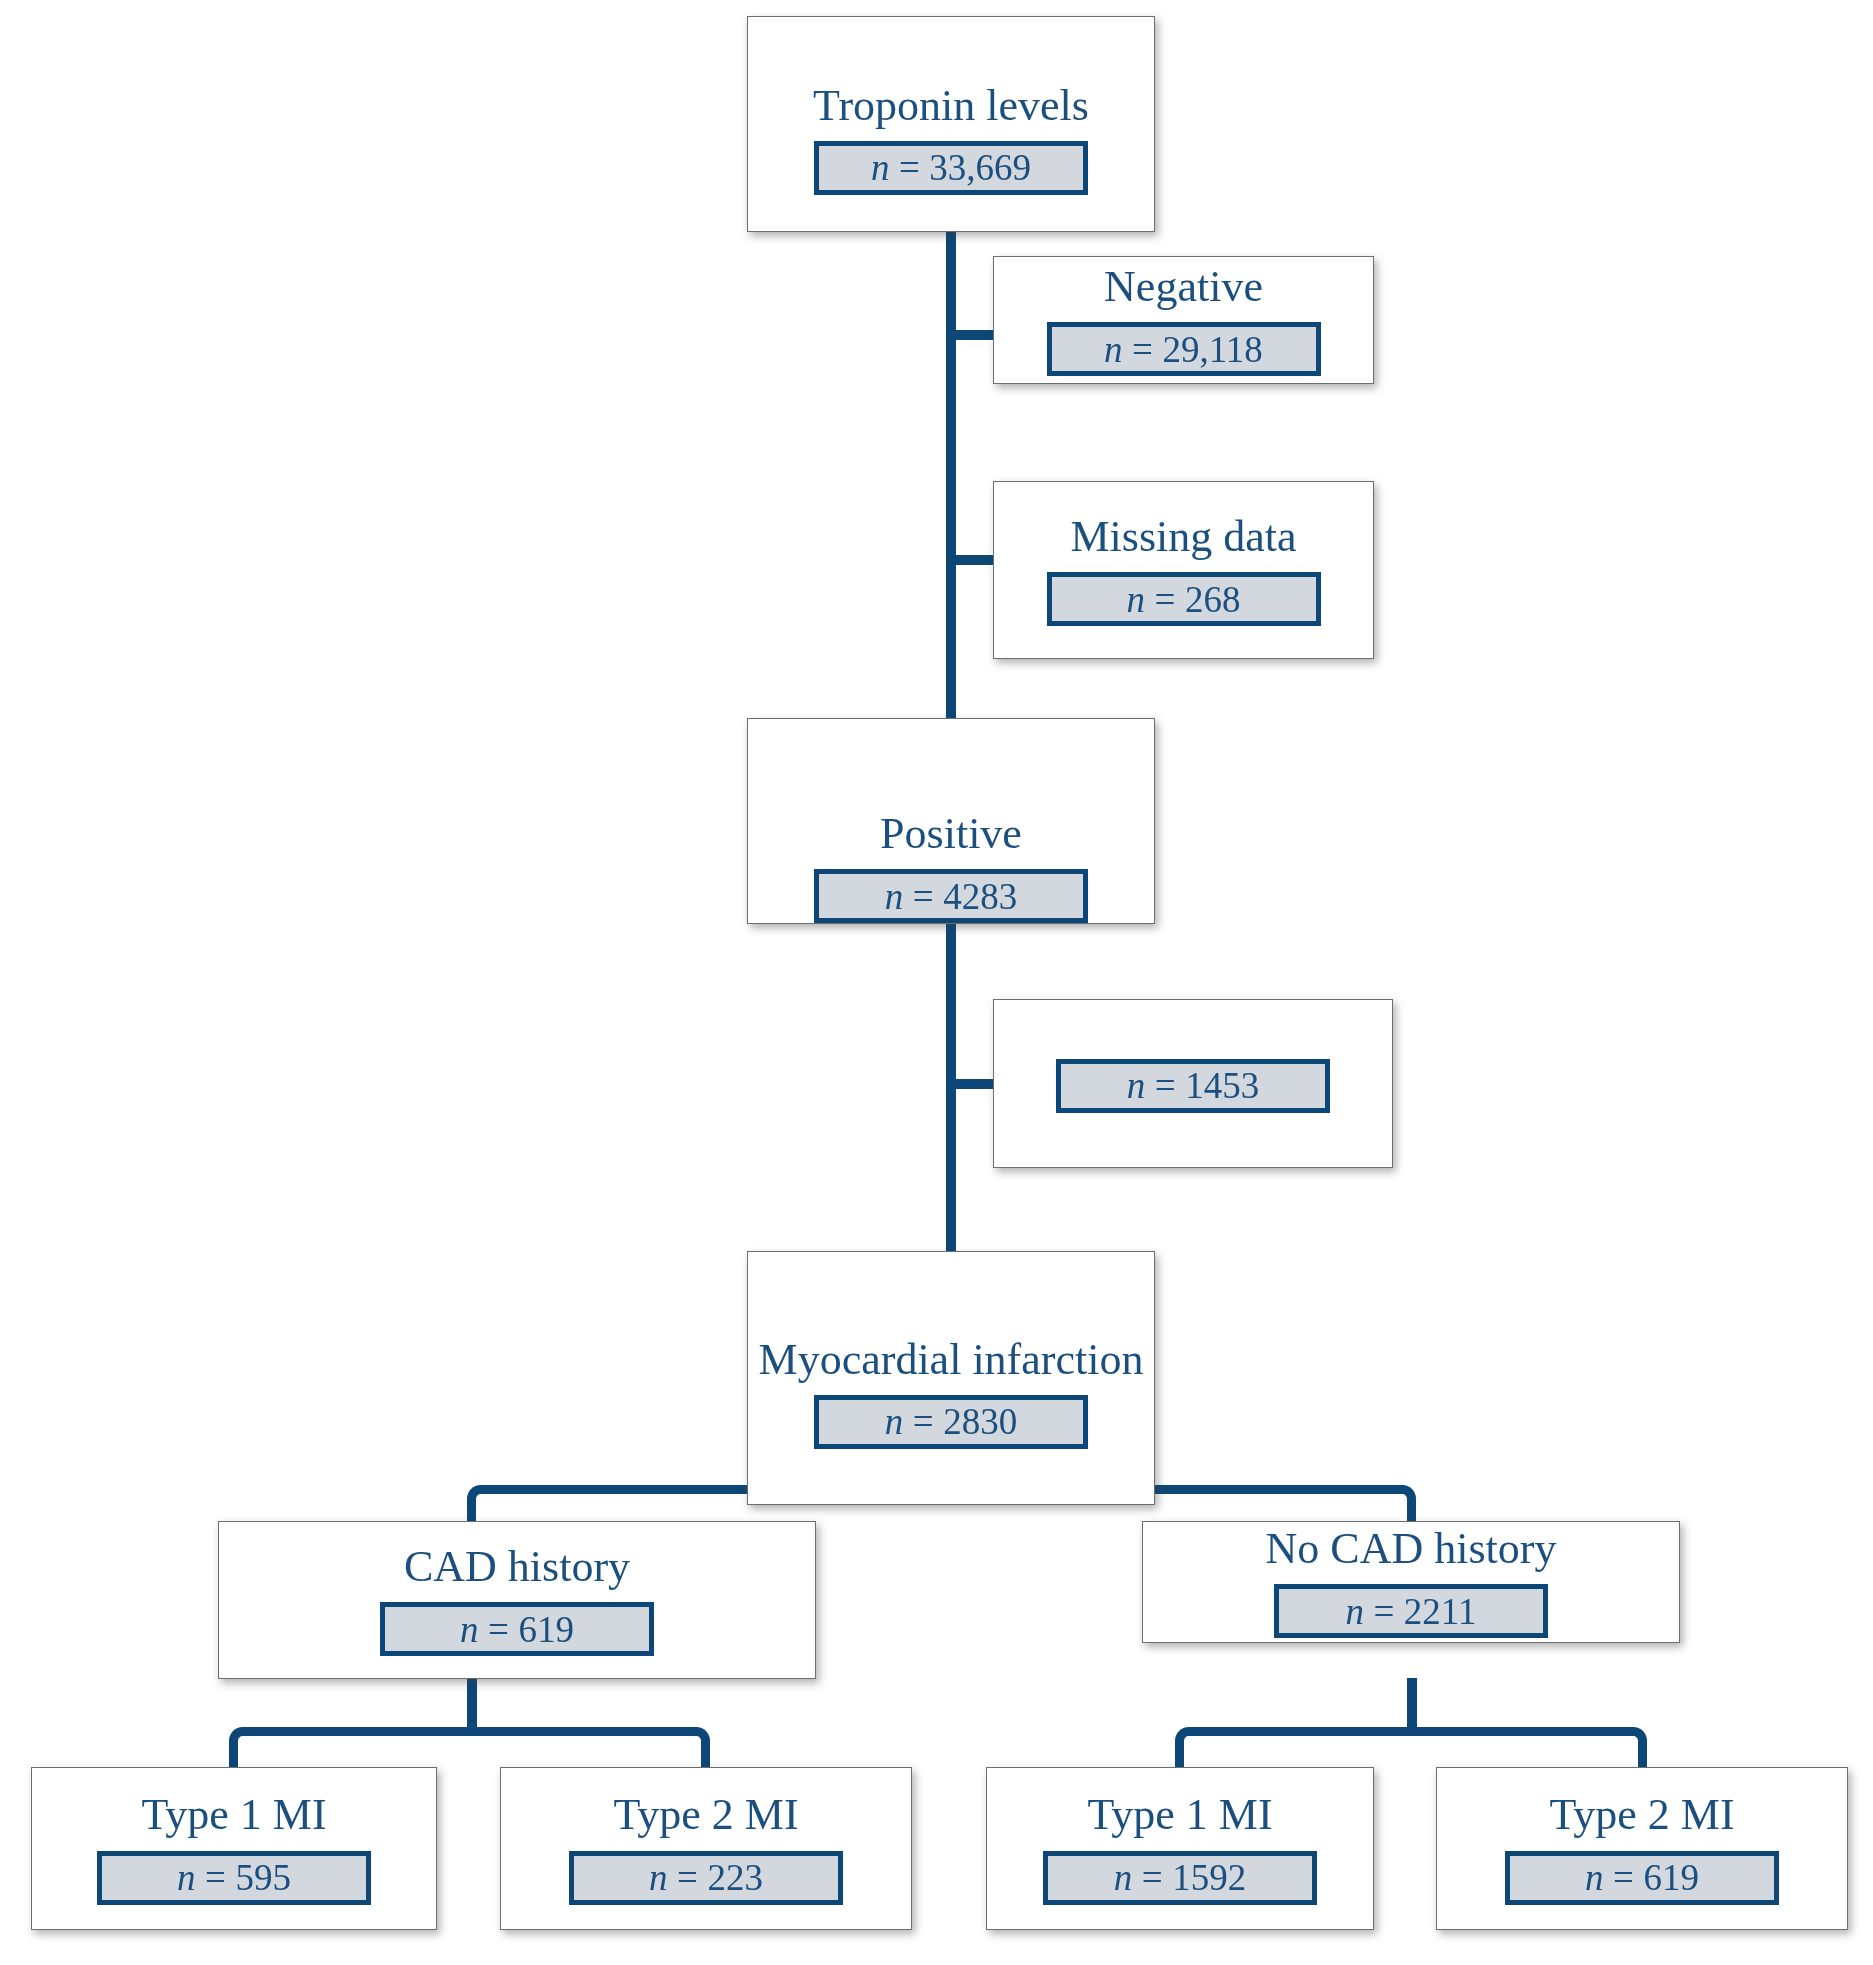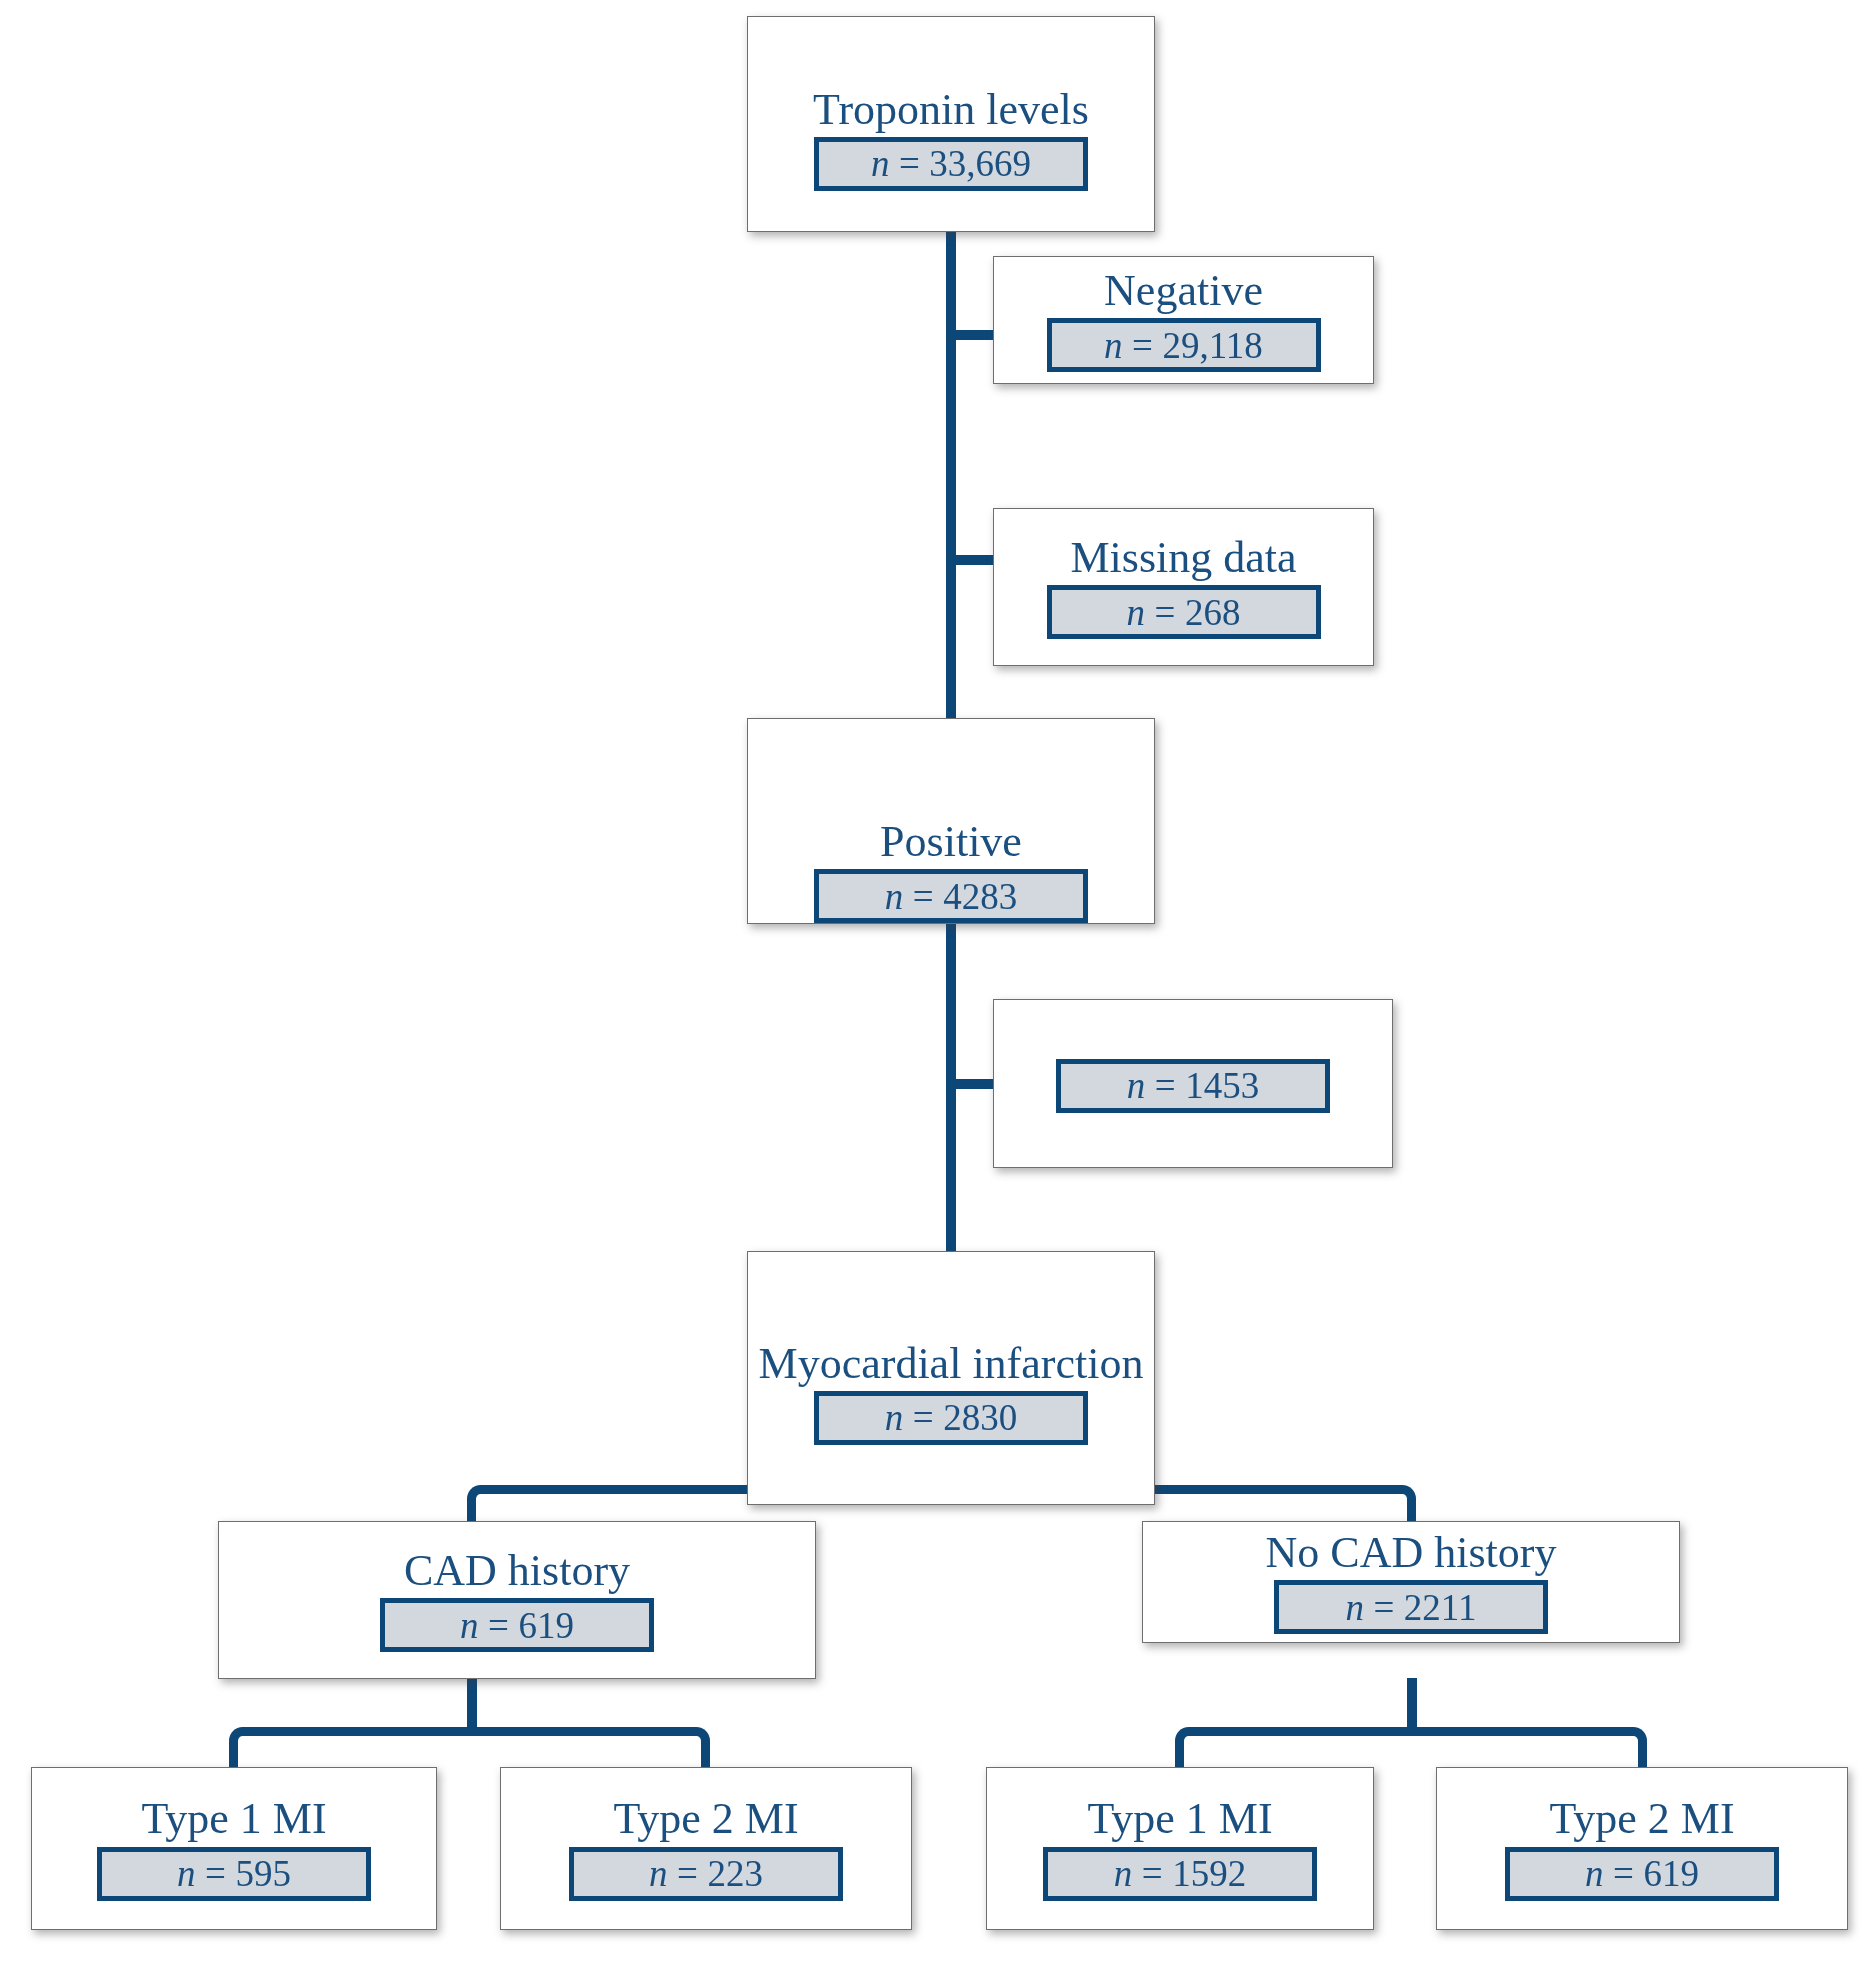--- a/index.html
+++ b/index.html
@@ -19,20 +19,21 @@
   .box {
     position: absolute;
     box-sizing: border-box;
     background: #ffffff;
     border: 1.6px solid #6e6e6e;
     box-shadow: 2.6px 4.2px 8.4px rgba(60,60,60,0.40);
     display: flex;
     flex-direction: column;
     align-items: center;
     justify-content: center;
+    gap: 8px;
   }
   .box.tall { padding-top: 29.5px; }
   .title {
     color: #1b4f7f;
     font-size: 44px;
     line-height: 1.05;
     white-space: nowrap;
     text-align: center;
   }
   .nbox {
@@ -94,21 +95,21 @@
 
   <div class="box" style="left:993px; top:256px; width:381px; height:128px;">
     <div class="title">Negative</div>
     <div class="nbox">
       <span class="nsym">n</span>
         <span class="neq">=</span>
         <span>29,118</span>
     </div>
   </div>
 
-  <div class="box" style="left:993px; top:508px; width:381px; height:158px;justify-content:center;">
+  <div class="box" style="left:993px; top:481px; width:381px; height:178px;justify-content:center;">
     <div class="title">Missing data</div>
     <div class="nbox">
       <span class="nsym">n</span>
         <span class="neq">=</span>
         <span>268</span>
     </div>
   </div>
 
   <div class="box tall" style="left:747px; top:718px; width:408px; height:206px;justify-content:flex-end;">
     <div class="title">Positive</div>

